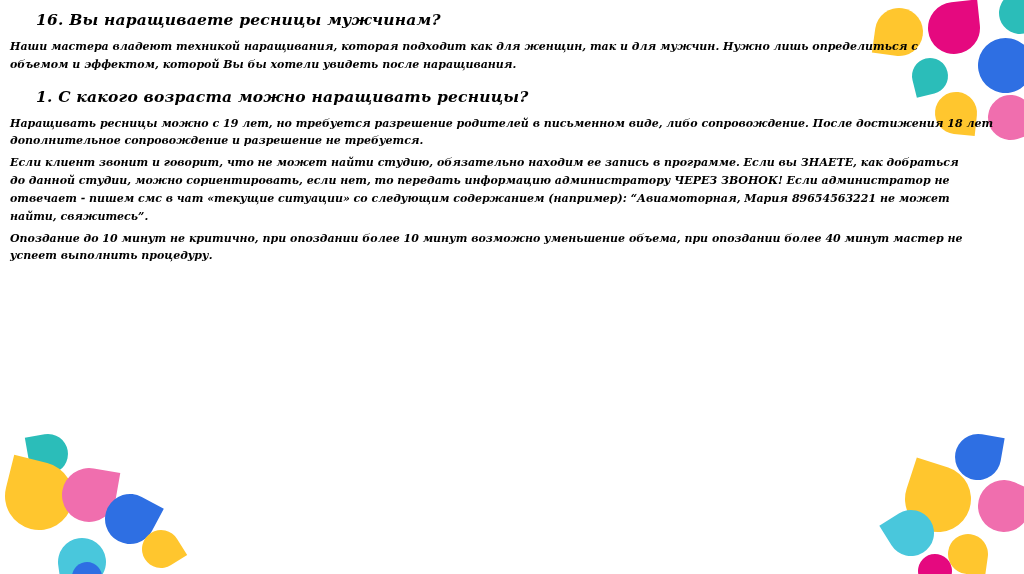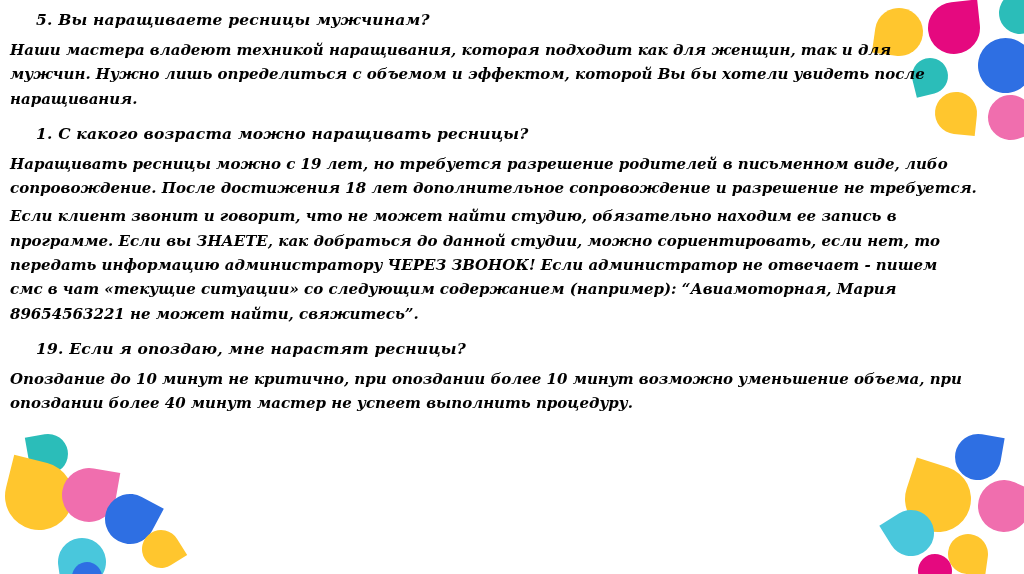--- a/index.html
+++ b/index.html
@@ -32,21 +32,21 @@
     font-weight: bold;
   }
   .q {
     font-size: 15.5px;
     font-weight: bold;
     margin: 13px 0 9px 26px;
     letter-spacing: 0.2px;
   }
   .q.first { margin-top: 4px; }
   .a {
-    font-size: 15px;
+    font-size: 11px;
     font-weight: bold;
     line-height: 1.62;
     margin: 0 0 4px 0;
     max-width: 990px;
   }
   .a.narrow { max-width: 950px; }
 
   
   .deco { position: absolute; pointer-events: none; }
   .deco-tr { top: 0; right: 0; width: 175px; height: 150px; }
@@ -94,25 +94,24 @@
   <div class="deco deco-br">
     <div class="petal p-tr c-blue" style="left:106px; top:12px;  width:46px; height:46px; transform:rotate(10deg);"></div>
     <div class="petal p-tl c-yellow" style="left:56px;  top:44px;  width:66px; height:66px; transform:rotate(18deg);"></div>
     <div class="petal p-tr c-pink" style="left:129px; top:58px;  width:52px; height:52px; transform:rotate(24deg);"></div>
     <div class="petal p-tl c-cyan" style="left:39px;  top:88px;  width:46px; height:46px; transform:rotate(-32deg);"></div>
     <div class="petal p-br c-yellow" style="left:99px;  top:112px; width:40px; height:40px; transform:rotate(8deg);"></div>
     <div class="petal p-bl c-magenta" style="left:69px;  top:132px; width:34px; height:34px; transform:rotate(-12deg);"></div>
   </div>
 
   <div class="content">
-    <h2 class="q first">5. Вы наращиваете ресницы мужчинам?</h2>
+    <h2 class="q first">16. Вы наращиваете ресницы мужчинам?</h2>
     <p class="a narrow">Наши мастера владеют техникой наращивания, которая подходит как для женщин, так и для мужчин. Нужно лишь определиться с объемом  и эффектом, которой Вы бы хотели увидеть после наращивания.</p>
 
     <h2 class="q">1. С какого возраста можно наращивать ресницы?</h2>
     <p class="a">Наращивать ресницы можно с 19 лет, но требуется разрешение родителей в письменном виде, либо сопровождение. После достижения 18 лет дополнительное сопровождение и разрешение не требуется.</p>
 
     <p class="a narrow">Если клиент звонит и говорит, что не может найти студию, обязательно находим ее запись в программе. Если вы ЗНАЕТЕ, как добраться до данной студии, можно сориентировать, если нет, то передать информацию администратору ЧЕРЕЗ ЗВОНОК! Если администратор не отвечает -  пишем смс в чат «текущие ситуации» со следующим содержанием (например):  “Авиамоторная, Мария 89654563221 не может найти, свяжитесь”.</p>
 
-    <h2 class="q">19. Если я опоздаю, мне нарастят ресницы?</h2>
     <p class="a">Опоздание до 10 минут не критично, при опоздании более 10 минут возможно уменьшение объема, при опоздании более 40 минут мастер не успеет выполнить процедуру.</p>
   </div>
 
 </div>
 
 </body></html>

